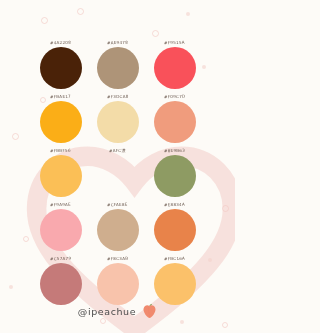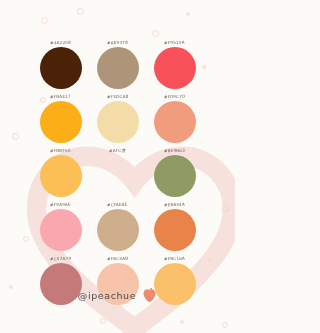--- a/index.html
+++ b/index.html
@@ -52,21 +52,21 @@
   }
   .swatch{
     width:42px;height:42px;
     border-radius:50%;
   }
 
   
   .signature{
     position:absolute;
     left:0;right:0;
-    bottom:30px;
+    bottom:14px;
     display:flex;
     align-items:center;
     justify-content:center;
     gap:6px;
   }
   .sig-text{
     font-size:9.5px;
     color:#4C4C4C;
     letter-spacing:.6px;
     font-family:"DejaVu Sans", sans-serif;

